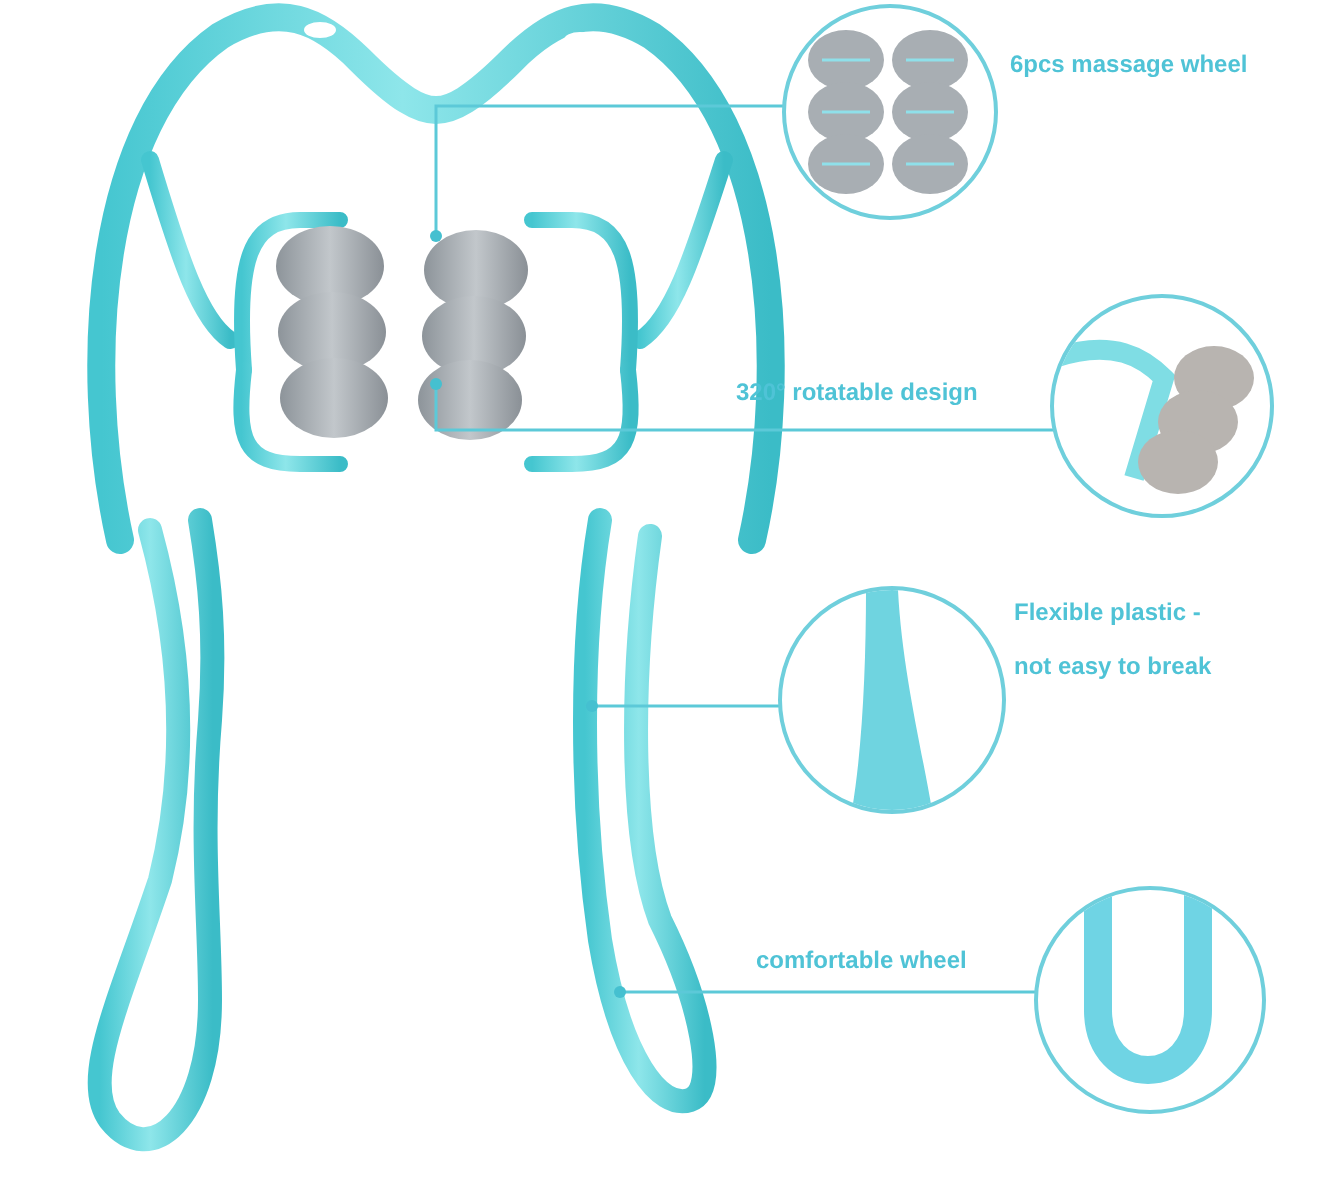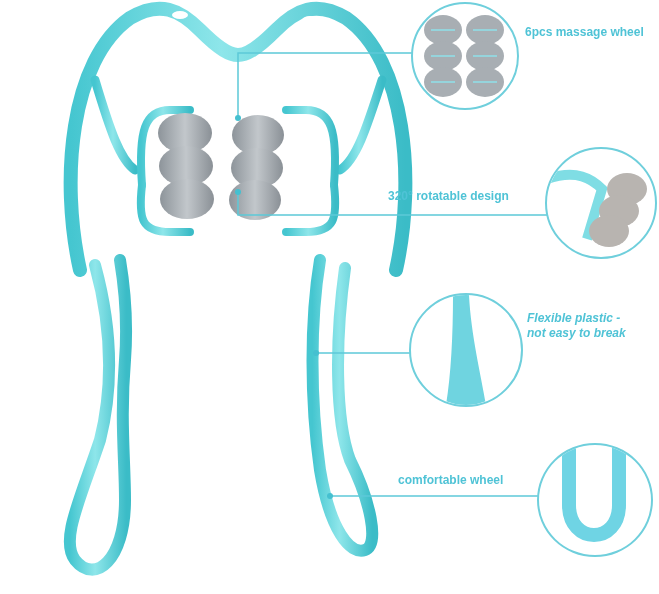--- a/index.html
+++ b/index.html
@@ -1,17 +1,17 @@
 <!DOCTYPE html>
 <html><head>
 <meta charset="utf-8">
 <style>
   html, body { margin: 0; padding: 0; background: #ffffff; }
   body { width: 659px; height: 594px; position: relative; overflow: hidden; font-family: "Liberation Sans", sans-serif; }
-  .stage { position: absolute; left: 0; top: 0; width: 580px; height: 594px; margin-left: 20px; }
+  .stage { position: absolute; left: 0; top: 0; width: 580px; height: 594px; }
   svg { position: absolute; left: 0; top: 0; }
   .label { position: absolute; color: #4fc3d6; font-weight: bold; font-size: 12px; line-height: 14px; white-space: nowrap; }
   .circle { position: absolute; border: 2px solid #6fcfdc; border-radius: 50%; overflow: hidden; background: #fff; }
 </style>
 </head>
 <body>
 
 <div class="stage">
 
   <svg width="659" height="594" viewBox="0 0 659 594">
@@ -103,22 +103,22 @@
       </g>
     </svg>
   </div>
   <div class="label" style="left:368px;top:189px;">320° rotatable design</div>
 
   <div class="circle" style="left:389px;top:293px;width:110px;height:110px;">
     <svg width="110" height="110">
       <path d="M42 0 L 58 0 C 60 40, 70 80, 75 110 L 35 110 C 40 80, 42 40, 42 0 Z" fill="#6fd4e0"></path>
     </svg>
   </div>
-  <div class="label" style="left:507px;top:311px;font-style:italic;">Flexible plastic -</div>
-  <div class="label" style="left:507px;top:326px;font-style:italic;">not easy to break</div>
+  <div class="label" style="left:507px;top:299px;">Flexible plastic -</div>
+  <div class="label" style="left:507px;top:326px;">not easy to break</div>
 
   <div class="circle" style="left:517px;top:443px;width:112px;height:110px;">
     <svg width="112" height="110">
       <path d="M30 0 L 30 60 C 30 100, 80 100, 80 60 L 80 0" stroke="#6fd4e4" stroke-width="14" fill="none" stroke-linecap="round"></path>
     </svg>
   </div>
   <div class="label" style="left:378px;top:473px;">comfortable wheel</div>
 
 </div>
 

